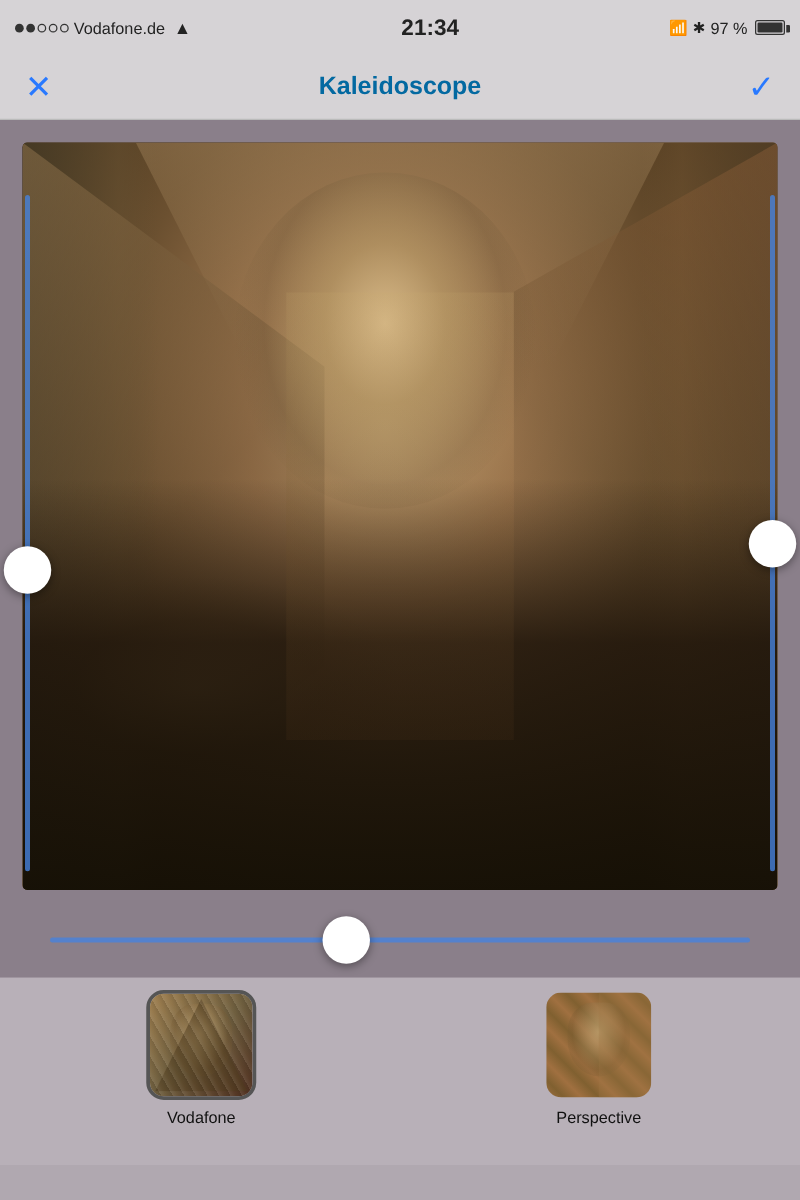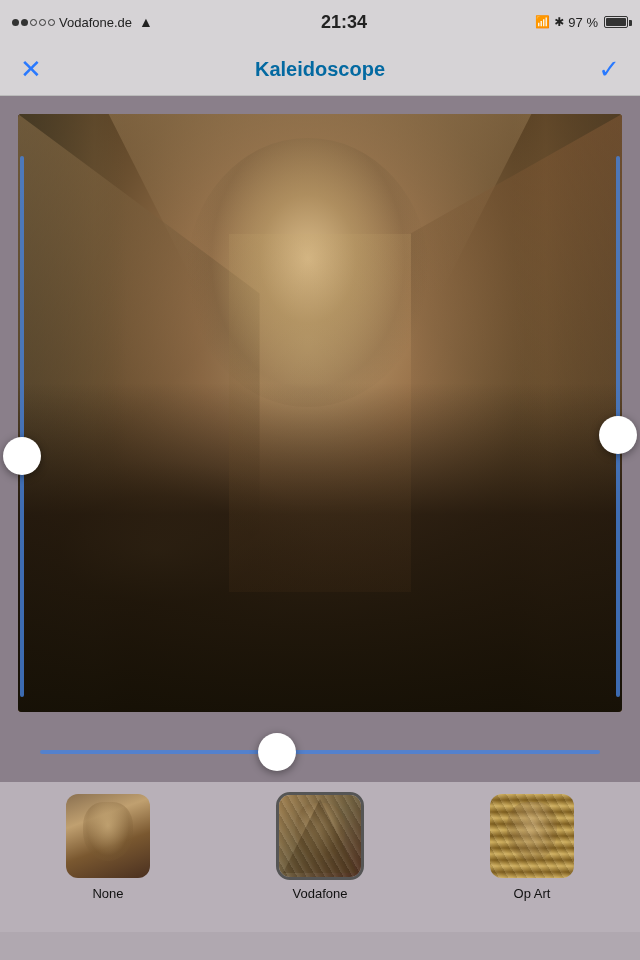--- a/index.html
+++ b/index.html
@@ -371,46 +371,38 @@
     <div id="slider-right-thumb"></div>
   </div>
 
   <div id="slider-bottom">
     <div id="slider-bottom-thumb"></div>
   </div>
 </div>
 
 <div id="filter-strip">
 
-  <div class="filter-item">
-    <div class="filter-thumb">
-      <div class="filter-thumb-inner thumb-none">
-        <div class="thumb-face-hint"></div>
-      </div>
-    </div>
-    <span class="filter-label">None</span>
-  </div>
 
 
   <div class="filter-item">
     <div class="filter-thumb selected">
       <div class="filter-thumb-inner thumb-triangle">
         <div class="thumb-face-hint"></div>
         <div class="thumb-triangle-lines"></div>
         <div class="thumb-pattern"></div>
       </div>
     </div>
     <span class="filter-label">Vodafone</span>
   </div>
 
-
-
   <div class="filter-item">
     <div class="filter-thumb">
-      <div class="filter-thumb-inner thumb-opArt">
+      <div class="filter-thumb-inner thumb-perspective">
         <div class="thumb-face-hint"></div>
-        <div class="thumb-pattern"></div>
+        <div class="thumb-mirror"></div>
       </div>
     </div>
-    <span class="filter-label">Op Art</span>
-  </div>
+    <span class="filter-label">Perspective</span>
+  </div>
+
+
 
 </div>
 
 </body></html>

